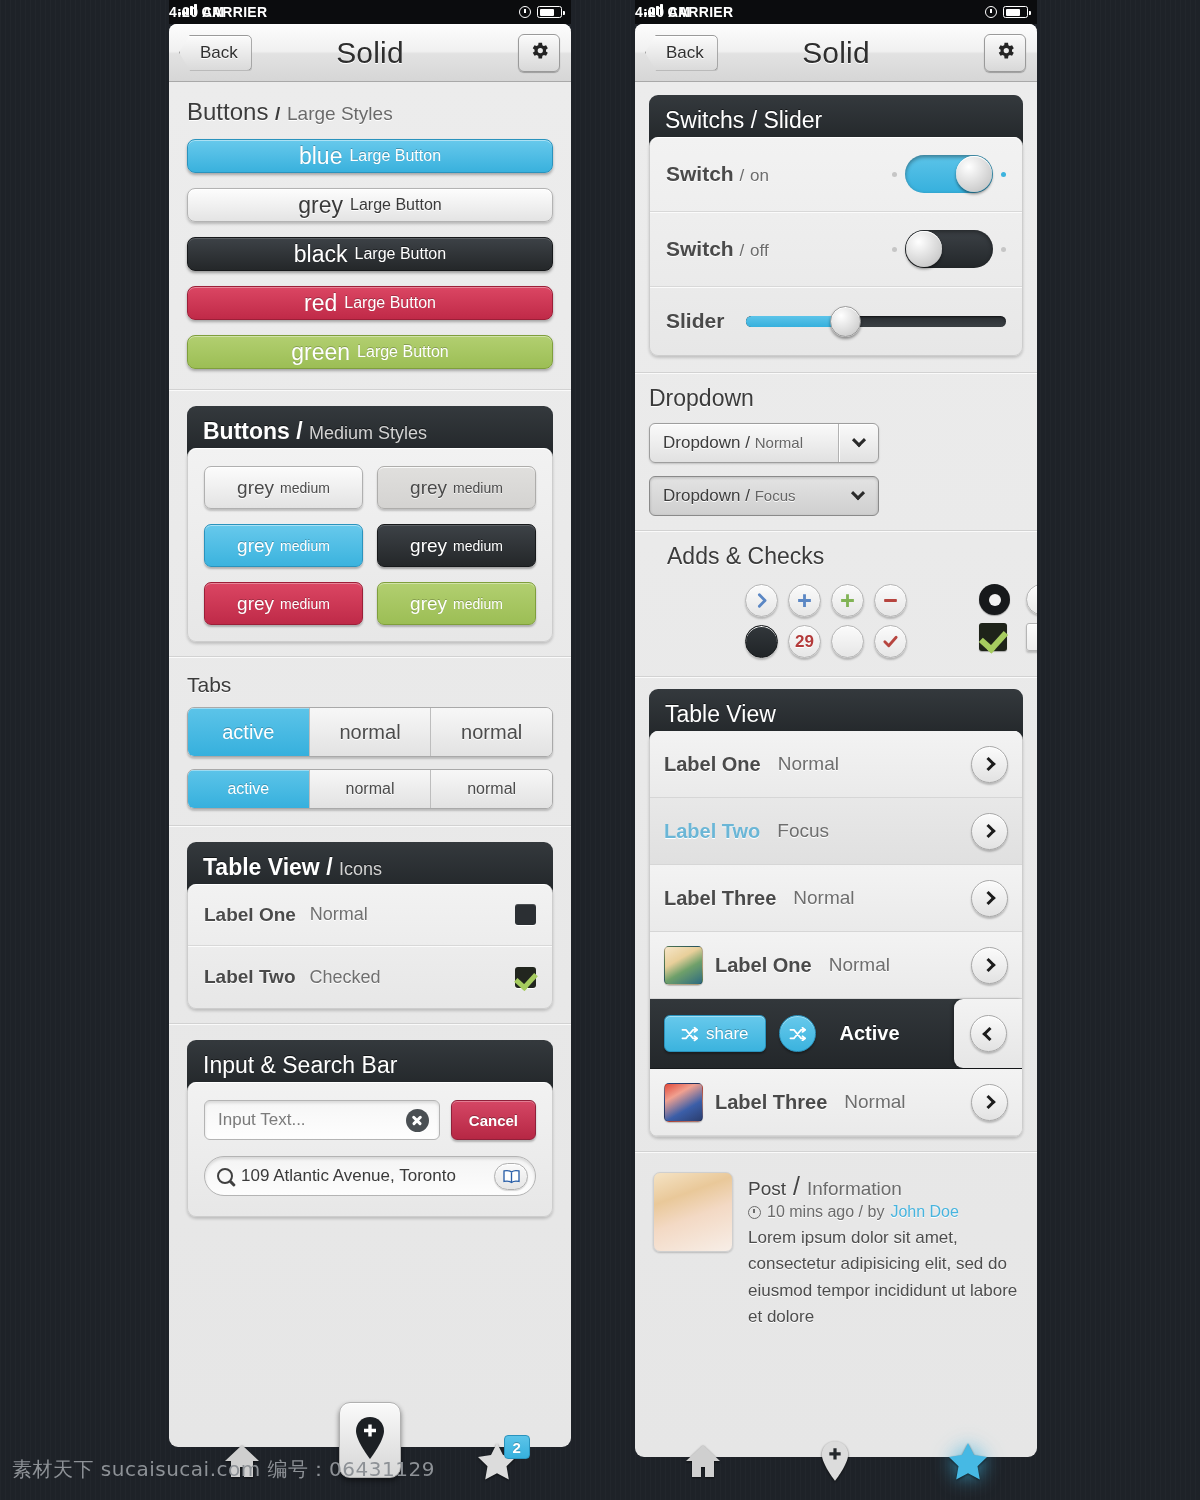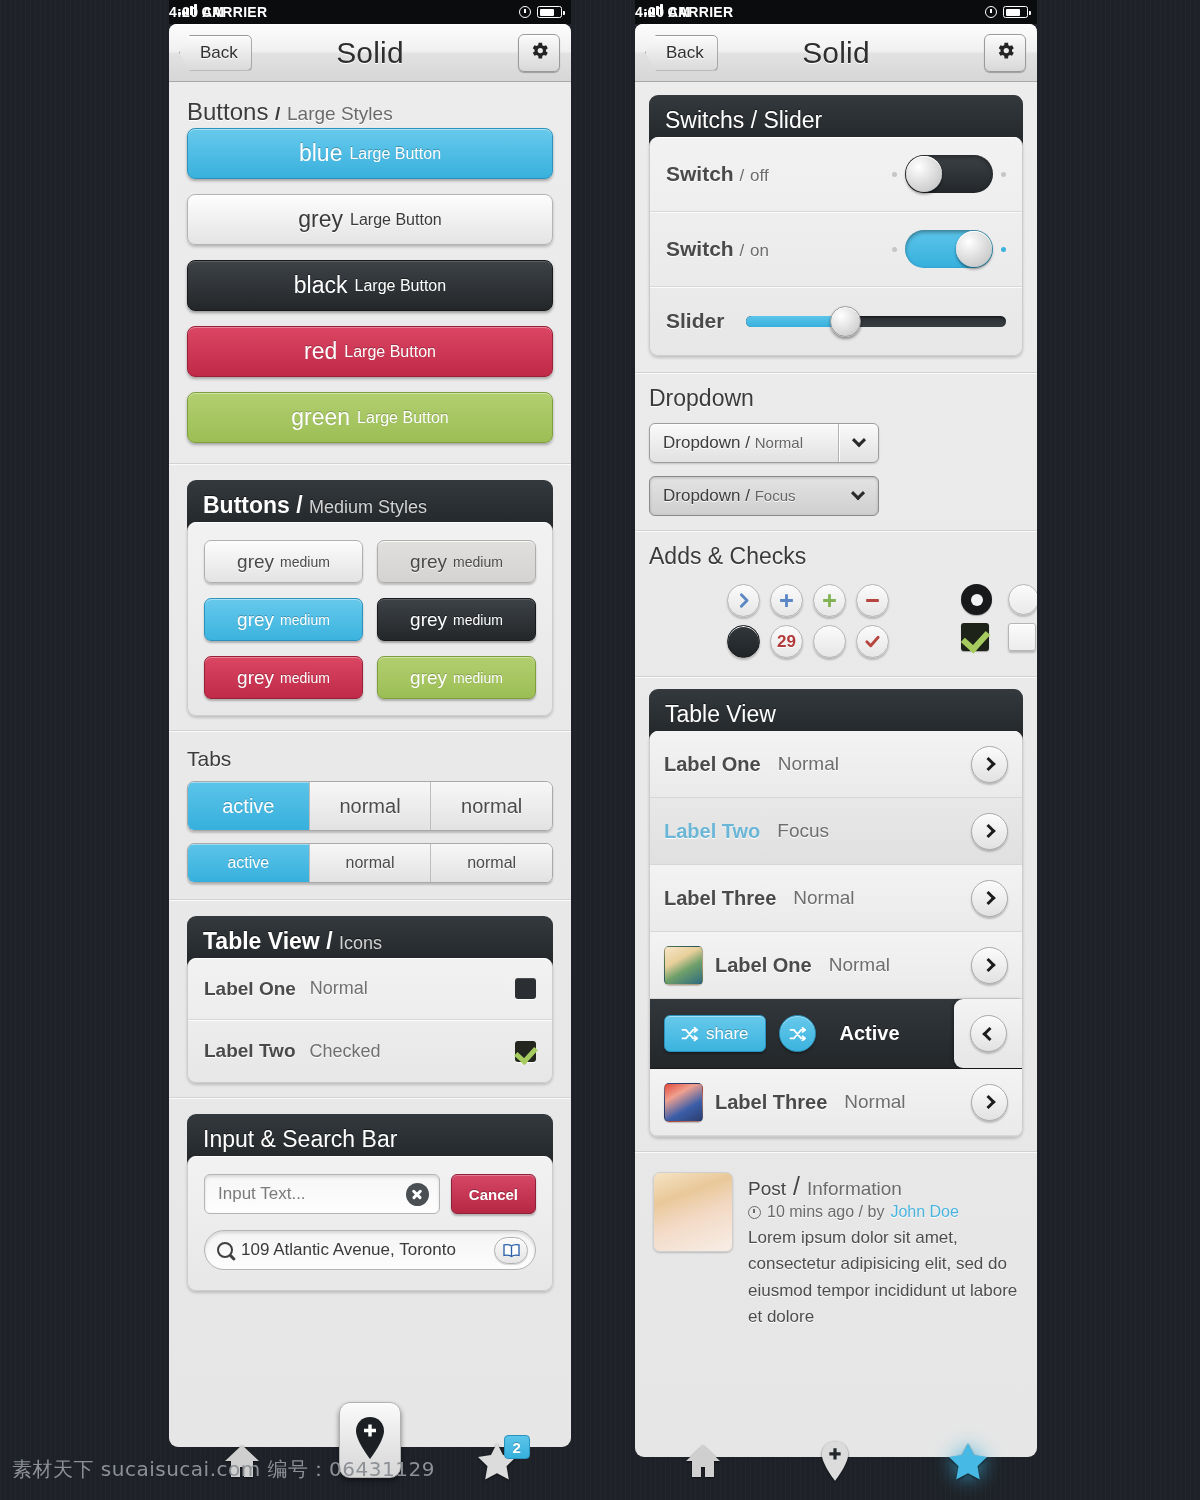--- a/index.html
+++ b/index.html
@@ -75,28 +75,28 @@
     background:linear-gradient(to bottom,#ececec,#e6e6e6);
     position:relative;
   }
   .screen-left  { height:1365px; border-radius:0 0 9px 9px; overflow:hidden; }
   .screen-right { height:1375px; border-radius:0 0 9px 9px; overflow:hidden; }
 
   
   .sect { padding:16px 18px 18px; position:relative; }
   .sect + .sect { border-top:1px solid #d2d2d2; box-shadow:inset 0 1px 0 #fafafa; }
 
-  .sect-head { font-size:24px; color:#3b3b3b; text-shadow:0 1px 0 #fff; margin-bottom:2px; }
+  .sect-head { font-size:24px; color:#3b3b3b; text-shadow:0 1px 0 #fff; margin-bottom:13px; }
   .sect-head b { font-weight:400; }
   .sect-head span { font-size:19px; color:#6a6a6a; }
   .sect-head .sl { font-weight:bold; color:#3b3b3b; }
 
   
   .btn-lg {
-    height:51px; border-radius:8px; display:flex; align-items:center; justify-content:center;
+    height:34px; border-radius:8px; display:flex; align-items:center; justify-content:center;
     font-size:16px; margin-bottom:15px; position:relative;
   }
   .btn-lg .big { font-size:23px; margin-right:7px; }
   .b-blue { background:linear-gradient(to bottom,#67c9ec,#39b1dd); border:1px solid #2a93bd;
     color:#fff; text-shadow:0 -1px 0 rgba(0,0,0,.25);
     box-shadow:0 2px 3px rgba(0,0,0,.3), inset 0 1px 0 rgba(255,255,255,.45); }
   .b-grey { background:linear-gradient(to bottom,#fdfdfd,#e4e4e4); border:1px solid #b3b3b3;
     color:#3a3a3a; text-shadow:0 1px 0 #fff;
     box-shadow:0 2px 3px rgba(0,0,0,.22), inset 0 1px 0 #fff; }
   .b-black { background:linear-gradient(to bottom,#3d4247,#242729); border:1px solid #17191b;
@@ -575,42 +575,42 @@
     <div class="screen screen-right">
 
       <div class="sect" style="padding:13px 14px 16px">
         <div class="card">
           <div class="card-hd">Switchs / Slider</div>
           <div class="card-bd">
             <div class="sw-row">
               <span class="sw-label">
                 <span style="font-weight:bold;color:#4a4a4a;font-size:21px">Switch</span>
                 <span>/</span>
+                <span>on</span>
+              </span>
+              <span class="sw-right">
+                <span class="dot"></span>
+                <span class="switch on">
+                    <span class="knob"></span>
+                  </span>
+                <span class="dot on"></span>
+              </span>
+            </div>
+            <div class="sw-row">
+              <span class="sw-label">
+                <span style="font-weight:bold;color:#4a4a4a;font-size:21px">Switch</span>
+                <span>/</span>
                 <span>off</span>
               </span>
               <span class="sw-right">
                 <span class="dot"></span>
                 <span class="switch off">
                     <span class="knob"></span>
                   </span>
                 <span class="dot"></span>
-              </span>
-            </div>
-            <div class="sw-row">
-              <span class="sw-label">
-                <span style="font-weight:bold;color:#4a4a4a;font-size:21px">Switch</span>
-                <span>/</span>
-                <span>on</span>
-              </span>
-              <span class="sw-right">
-                <span class="dot"></span>
-                <span class="switch on">
-                    <span class="knob"></span>
-                  </span>
-                <span class="dot on"></span>
               </span>
             </div>
             <div class="sw-row" style="height:68px">
               <span class="sw-label">Slider</span>
               <span class="slider-track">
                 <span class="slider-fill" id="sfill" style="width: 38%;"></span>
                 <span class="slider-knob" id="sknob" style="left: calc(38% - 15px);"></span>
               </span>
             </div>
           </div>
@@ -634,21 +634,21 @@
             <b>Dropdown</b>
             <b>/</b>
             <span>Focus</span>
           </span>
           <span class="darr">
               <i class="chev"></i>
             </span>
         </div>
       </div>
 
-      <div class="sect" style="padding:12px 14px 18px">
+      <div class="sect" style="padding:12px 32px 18px">
         <div class="sect-head" style="font-size:23px;margin-bottom:14px">Adds &amp; Checks</div>
         <div class="ac-wrap">
           <div class="ac-left">
             <span class="circ">
               <svg viewBox="0 0 24 24">
                   <path d="M9 4l8 8-8 8" fill="none" stroke="#5b87c4" stroke-width="4" stroke-linecap="round" stroke-linejoin="round"></path>
                 </svg>
             </span>
             <span class="circ">
               <svg viewBox="0 0 24 24">

